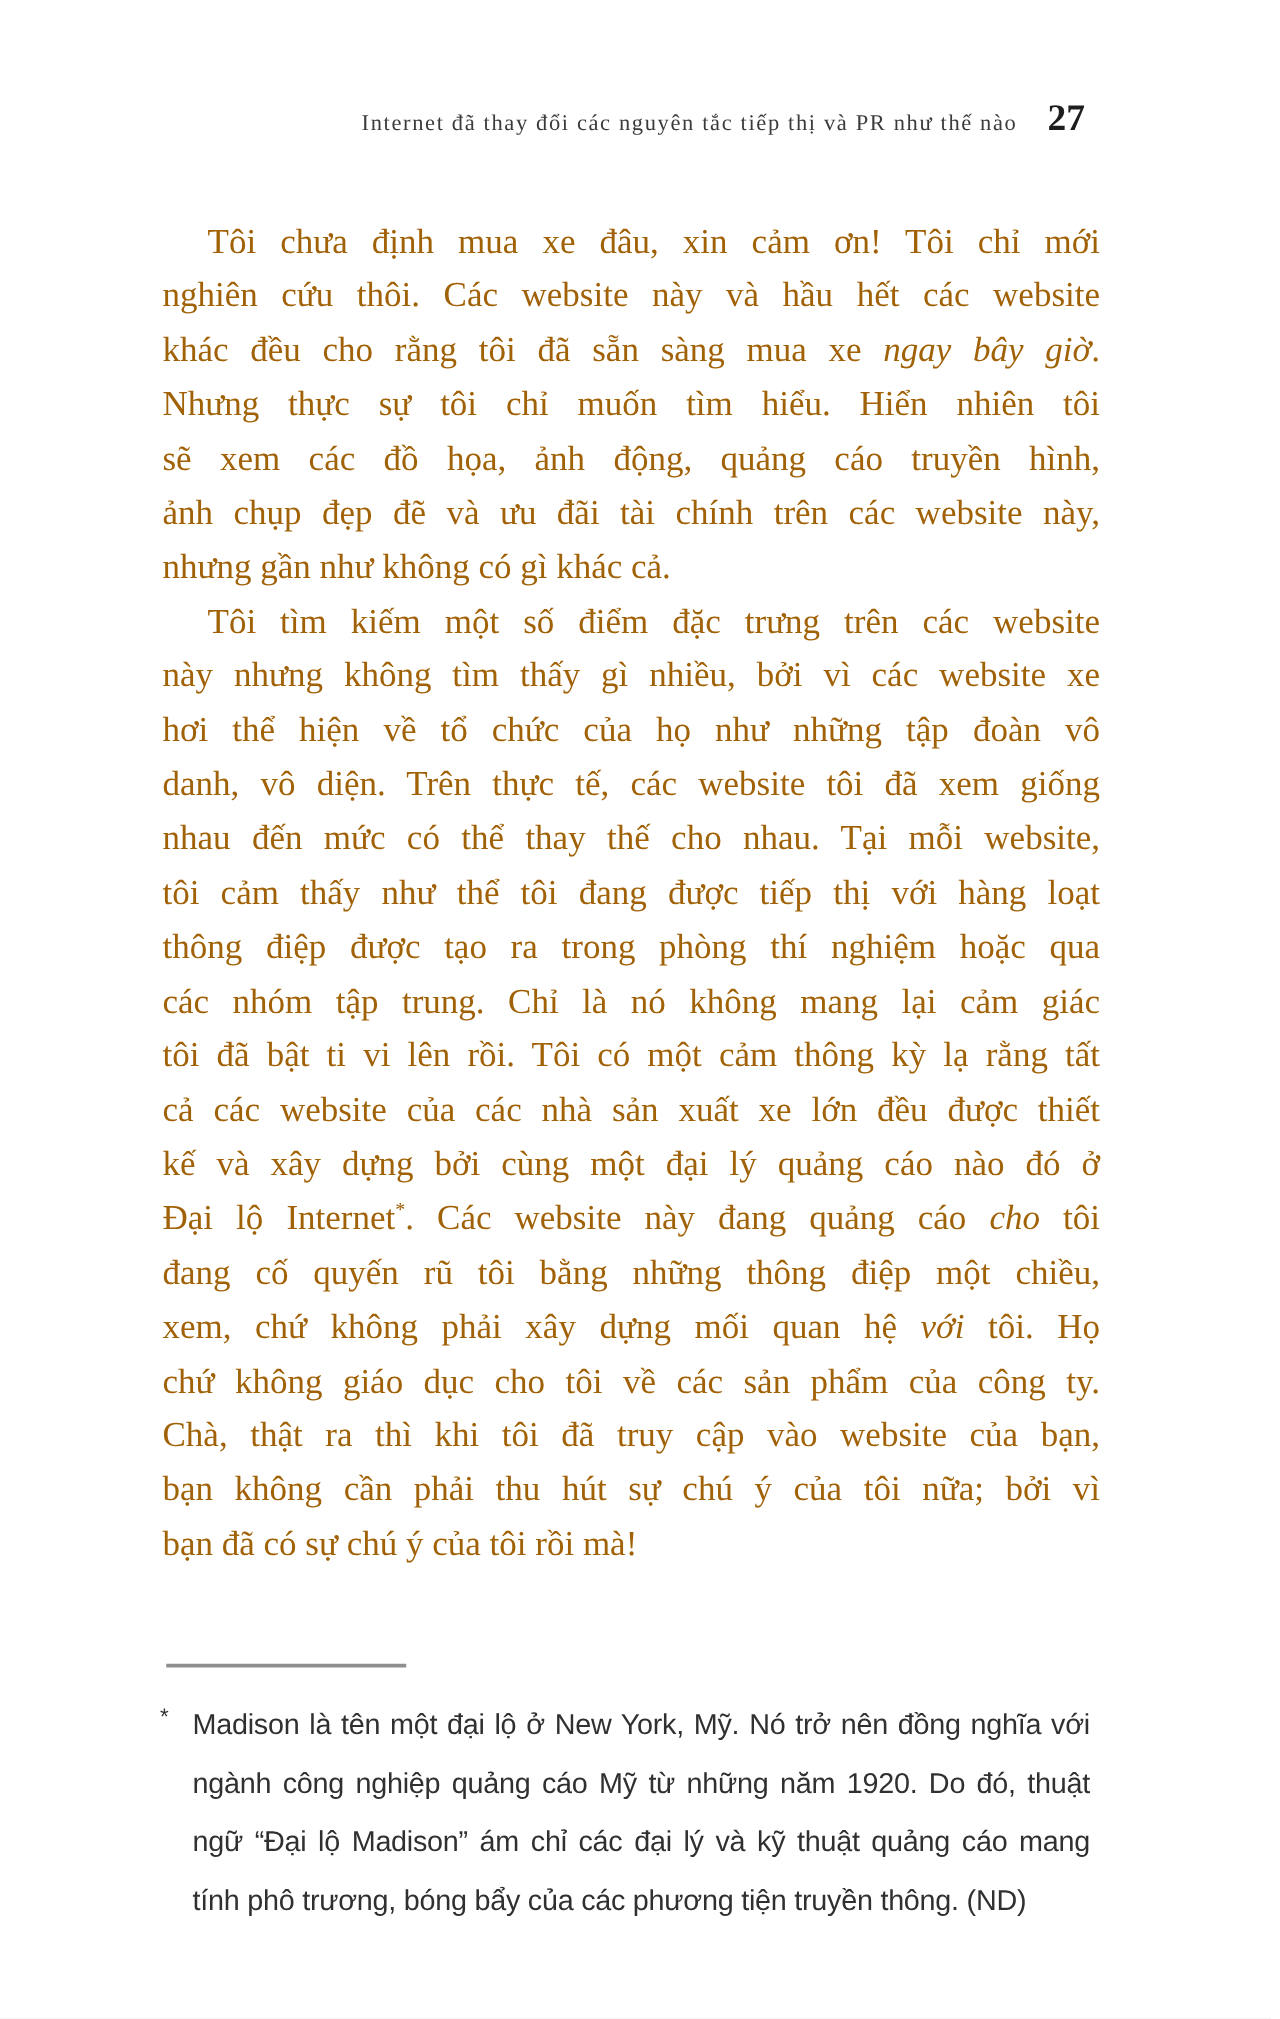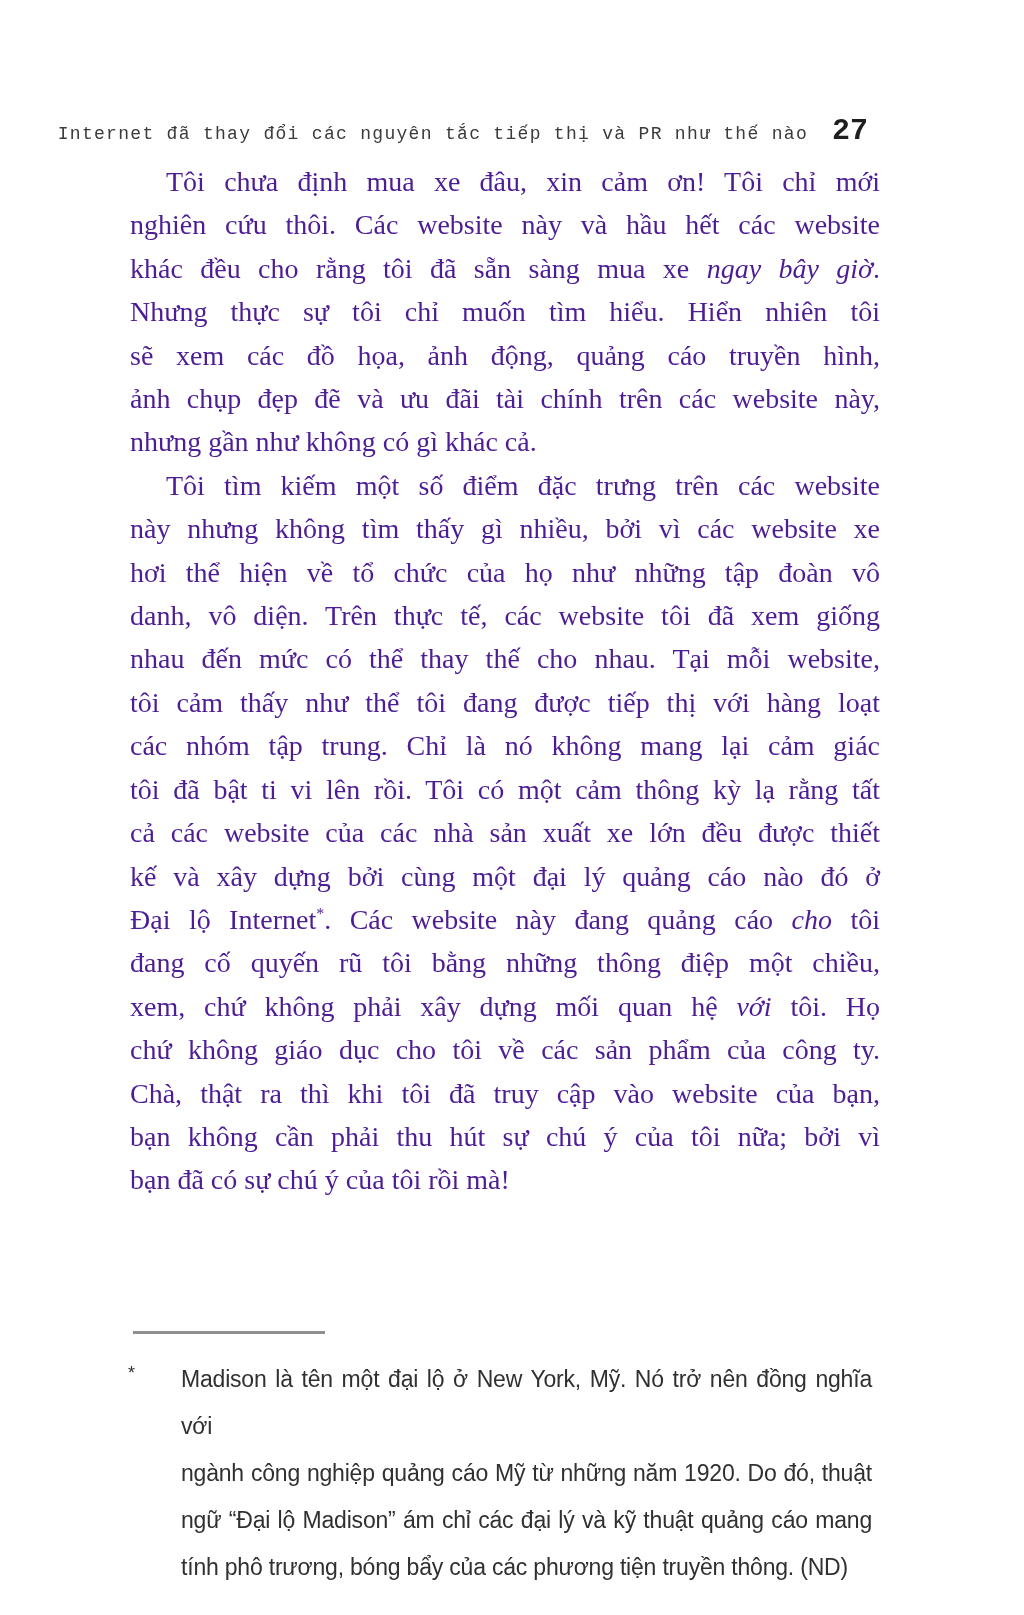--- a/index.html
+++ b/index.html
@@ -18,42 +18,41 @@
     position: absolute;
     top: 78px;
     left: 130px;
     width: 752px;
     display: flex;
     justify-content: flex-end;
     align-items: baseline;
     gap: 24px;
     padding-right: 14px;
     box-sizing: border-box;
-    font-family: Liberation Mono, monospace;
-    margin-top: 36px;
+    font-family: Liberation Serif, serif;
   }
   .header-title {
     font-size: 18px;
     letter-spacing: 1.3px;
     color: #3b3b3b;
     white-space: nowrap;
   }
   .header-pagenum {
     font-size: 30px;
     font-weight: bold;
     color: #1e1e1e;
   }
 
   
   .body-text {
     position: absolute;
-    top: 160px;
+    top: 172px;
     left: 130px;
     width: 750px;
-    color: #4c1d95;
+    color: #a16207;
     font-size: 28px;
     line-height: 43.4px;
   }
   .line {
     text-align: justify;
     text-align-last: justify;
   }
   .line.last {
     text-align-last: left;
   }
@@ -90,21 +89,21 @@
   .footnote-marker {
     position: absolute;
     left: -2px;
     top: -6px;
     font-size: 18px;
     color: #303030;
   }
   .footnote-lines {
     padding-left: 24px;
   }
-  .footnote-lines .line { text-align: justify; text-align-last: justify; margin-left: 27px; }
+  .footnote-lines .line { text-align: justify; text-align-last: justify; }
   .footnote-lines .line.last { text-align-last: left; }
 </style>
 </head>
 <body>
 
 <div class="page">
 
   <div class="header">
     <span class="header-title">Internet đã thay đổi các nguyên tắc tiếp thị và PR như thế nào</span>
     <span class="header-pagenum">27</span>
@@ -120,20 +119,21 @@
         <div class="line"><span>ảnh chụp đẹp đẽ và ưu đãi tài chính trên các website này,</span></div>
         <div class="line last"><span>nhưng gần như không có gì khác cả.</span></div>
       </div>
       <div>
         <div class="line first"><span>Tôi tìm kiếm một số điểm đặc trưng trên các website</span></div>
         <div class="line"><span>này nhưng không tìm thấy gì nhiều, bởi vì các website xe</span></div>
         <div class="line"><span>hơi thể hiện về tổ chức của họ như những tập đoàn vô</span></div>
         <div class="line"><span>danh, vô diện. Trên thực tế, các website tôi đã xem giống</span></div>
         <div class="line"><span>nhau đến mức có thể thay thế cho nhau. Tại mỗi website,</span></div>
         <div class="line"><span>tôi cảm thấy như thể tôi đang được tiếp thị với hàng loạt</span></div>
+        <div class="line"><span>thông điệp được tạo ra trong phòng thí nghiệm hoặc qua</span></div>
         <div class="line"><span>các nhóm tập trung. Chỉ là nó không mang lại cảm giác</span></div>
         <div class="line"><span>tôi đã bật ti vi lên rồi. Tôi có một cảm thông kỳ lạ rằng tất</span></div>
         <div class="line"><span>cả các website của các nhà sản xuất xe lớn đều được thiết</span></div>
         <div class="line"><span>kế và xây dựng bởi cùng một đại lý quảng cáo nào đó ở</span></div>
         <div class="line"><span>Đại lộ Internet</span><span class="sup">*</span><span>. Các website này đang quảng cáo </span><span class="it">cho</span><span> tôi</span></div>
         <div class="line"><span>đang cố quyến rũ tôi bằng những thông điệp một chiều,</span></div>
         <div class="line"><span>xem, chứ không phải xây dựng mối quan hệ </span><span class="it">với</span><span> tôi. Họ</span></div>
         <div class="line"><span>chứ không giáo dục cho tôi về các sản phẩm của công ty.</span></div>
         <div class="line"><span>Chà, thật ra thì khi tôi đã truy cập vào website của bạn,</span></div>
         <div class="line"><span>bạn không cần phải thu hút sự chú ý của tôi nữa; bởi vì</span></div>

